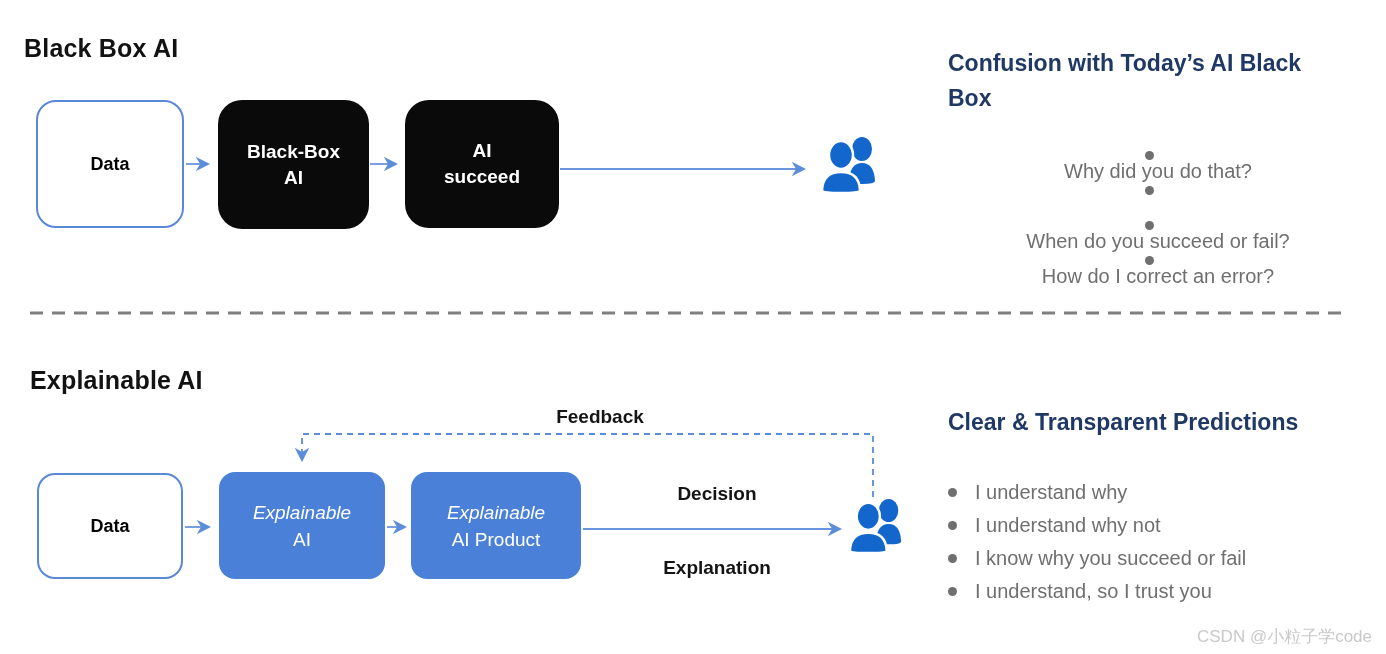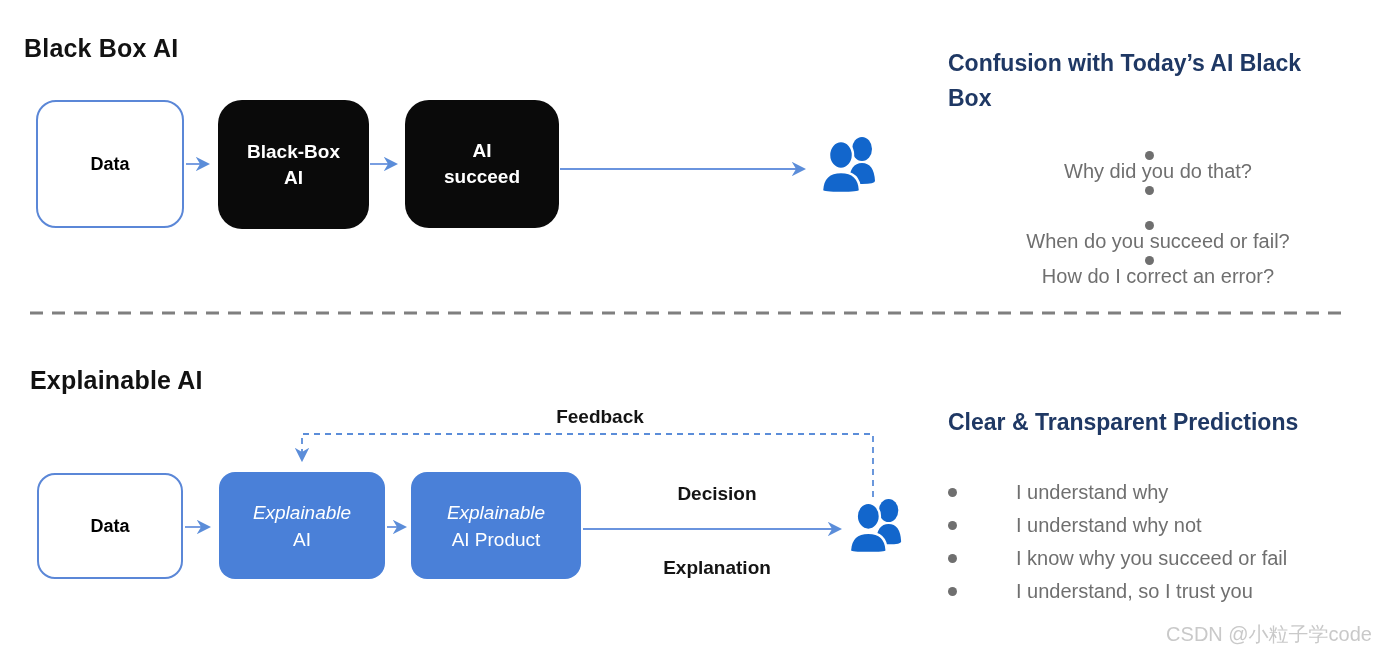--- a/index.html
+++ b/index.html
@@ -80,34 +80,34 @@
     list-style: none;
     width: 420px;
   }
   ul.bullets li {
     display: flex;
     align-items: center;
     color: #6f6f6f;
     font-size: 20px;
   }
   ul.bullets.top-list li { height: 35px; flex-direction: column; }
-  ul.bullets.bottom-list li { height: 33px; gap: 41px; }
+  ul.bullets.bottom-list li { height: 33px; }
   ul.bullets .dot {
     width: 9px; height: 9px;
     border-radius: 50%;
     background: #6f6f6f;
     margin-right: 18px;
     flex: 0 0 auto;
   }
   .people { position: absolute; }
   .watermark {
     position: absolute;
     right: 14px;
     bottom: 6px;
-    font-size: 20px;
+    font-size: 17px;
     color: #c9c9c9;
   }
 </style>
 </head>
 <body>
 
 <div class="canvas">
 
   <svg class="svg-overlay">
     <defs>

